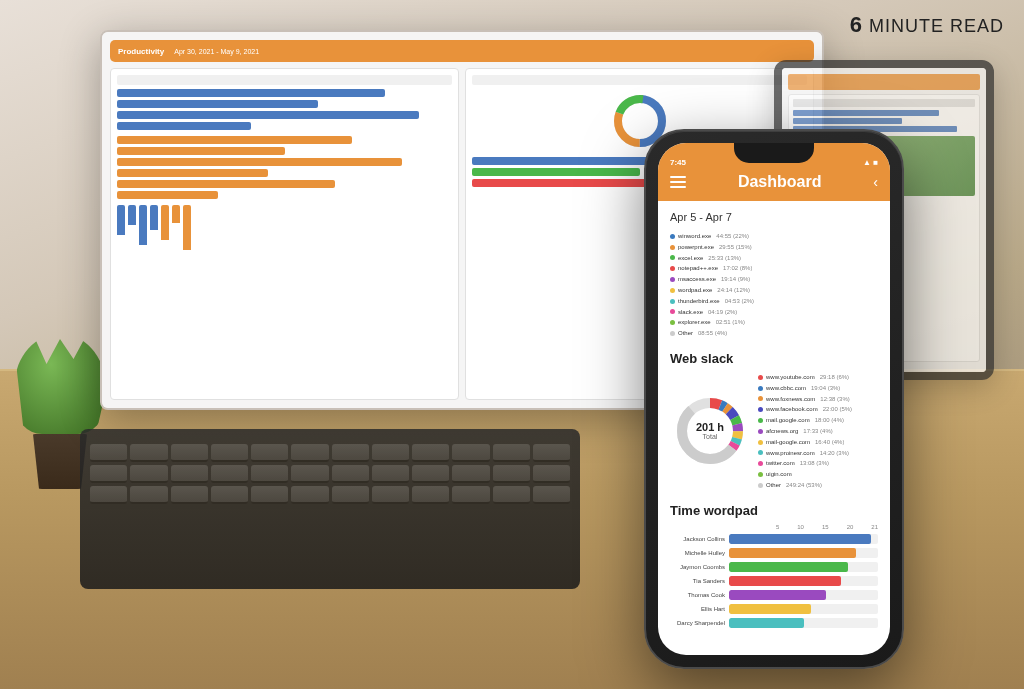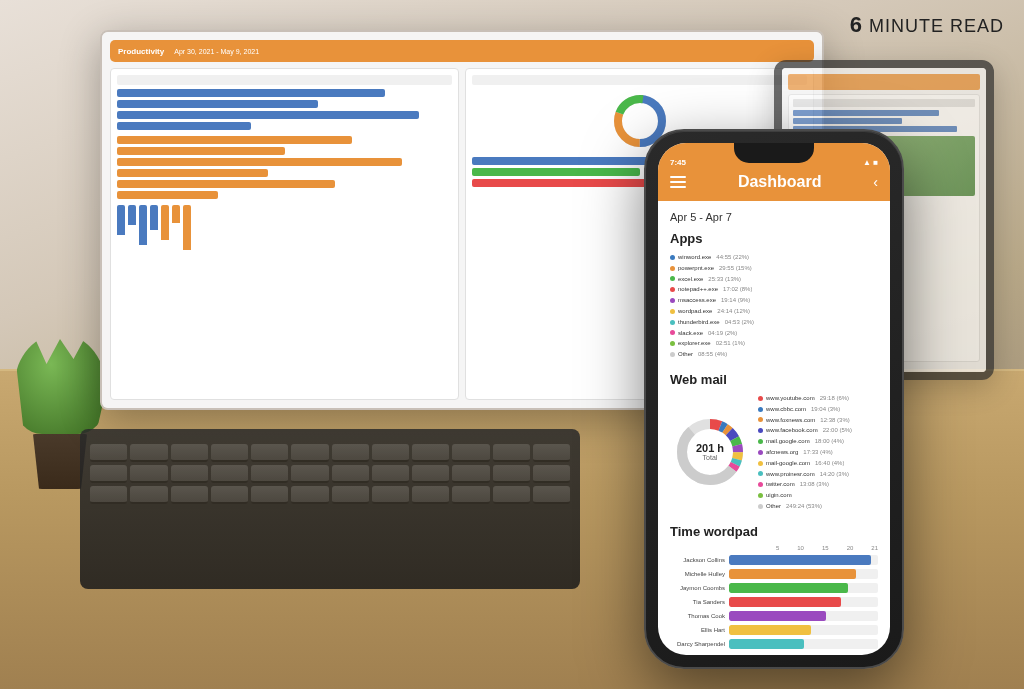--- a/index.html
+++ b/index.html
@@ -537,21 +537,20 @@
           <div class="hamburger-line"></div>
           <div class="hamburger-line"></div>
         </div>
         <span class="phone-header-title">Dashboard</span>
         <span class="chevron-back">‹</span>
       </div>
 
       <div class="phone-body-content">
         <div class="date-range">Apr 5 - Apr 7</div>
 
-        <div class="section-title">Apps</div>
         <div class="chart-section">
           <div class="legend-items" id="apps-legend">
               <div class="legend-item">
     <div class="legend-dot" style="background:#3a7abf;"></div>
     <span class="legend-text">winword.exe</span>
     <span class="legend-text" style="color:#888;margin-left:2px;">44:55 (22%)</span>
   </div>
               <div class="legend-item">
     <div class="legend-dot" style="background:#e8923a;"></div>
     <span class="legend-text">powerpnt.exe</span>
@@ -593,21 +592,21 @@
     <span class="legend-text" style="color:#888;margin-left:2px;">02:51 (1%)</span>
   </div>
               <div class="legend-item">
     <div class="legend-dot" style="background:#cccccc;"></div>
     <span class="legend-text">Other</span>
     <span class="legend-text" style="color:#888;margin-left:2px;">08:55 (4%)</span>
   </div>
             </div>
         </div>
 
-        <div class="section-title">Web mail</div>
+        <div class="section-title">Web slack</div>
         <div class="chart-section">
           <div class="donut-container">
             <svg width="80" height="80" viewBox="0 0 80 80">
               <circle cx="40" cy="40" r="28" fill="none" stroke="#e0e0e0" stroke-width="10"></circle>
               <circle cx="40" cy="40" r="28" fill="none" stroke="#e84a4a" stroke-width="10" stroke-dasharray="10.6 165.2" stroke-dashoffset="0" transform="rotate(-90 40 40)"></circle>
               <circle cx="40" cy="40" r="28" fill="none" stroke="#3a7abf" stroke-width="10" stroke-dasharray="5.3 170.5" stroke-dashoffset="-10.6" transform="rotate(-90 40 40)"></circle>
               <circle cx="40" cy="40" r="28" fill="none" stroke="#e8923a" stroke-width="10" stroke-dasharray="5.3 170.5" stroke-dashoffset="-15.9" transform="rotate(-90 40 40)"></circle>
               <circle cx="40" cy="40" r="28" fill="none" stroke="#4a4abf" stroke-width="10" stroke-dasharray="8.8 167.0" stroke-dashoffset="-21.2" transform="rotate(-90 40 40)"></circle>
               <circle cx="40" cy="40" r="28" fill="none" stroke="#4ab84a" stroke-width="10" stroke-dasharray="7.1 168.7" stroke-dashoffset="-30.0" transform="rotate(-90 40 40)"></circle>
               <circle cx="40" cy="40" r="28" fill="none" stroke="#9a4abf" stroke-width="10" stroke-dasharray="7.1 168.7" stroke-dashoffset="-37.1" transform="rotate(-90 40 40)"></circle>

